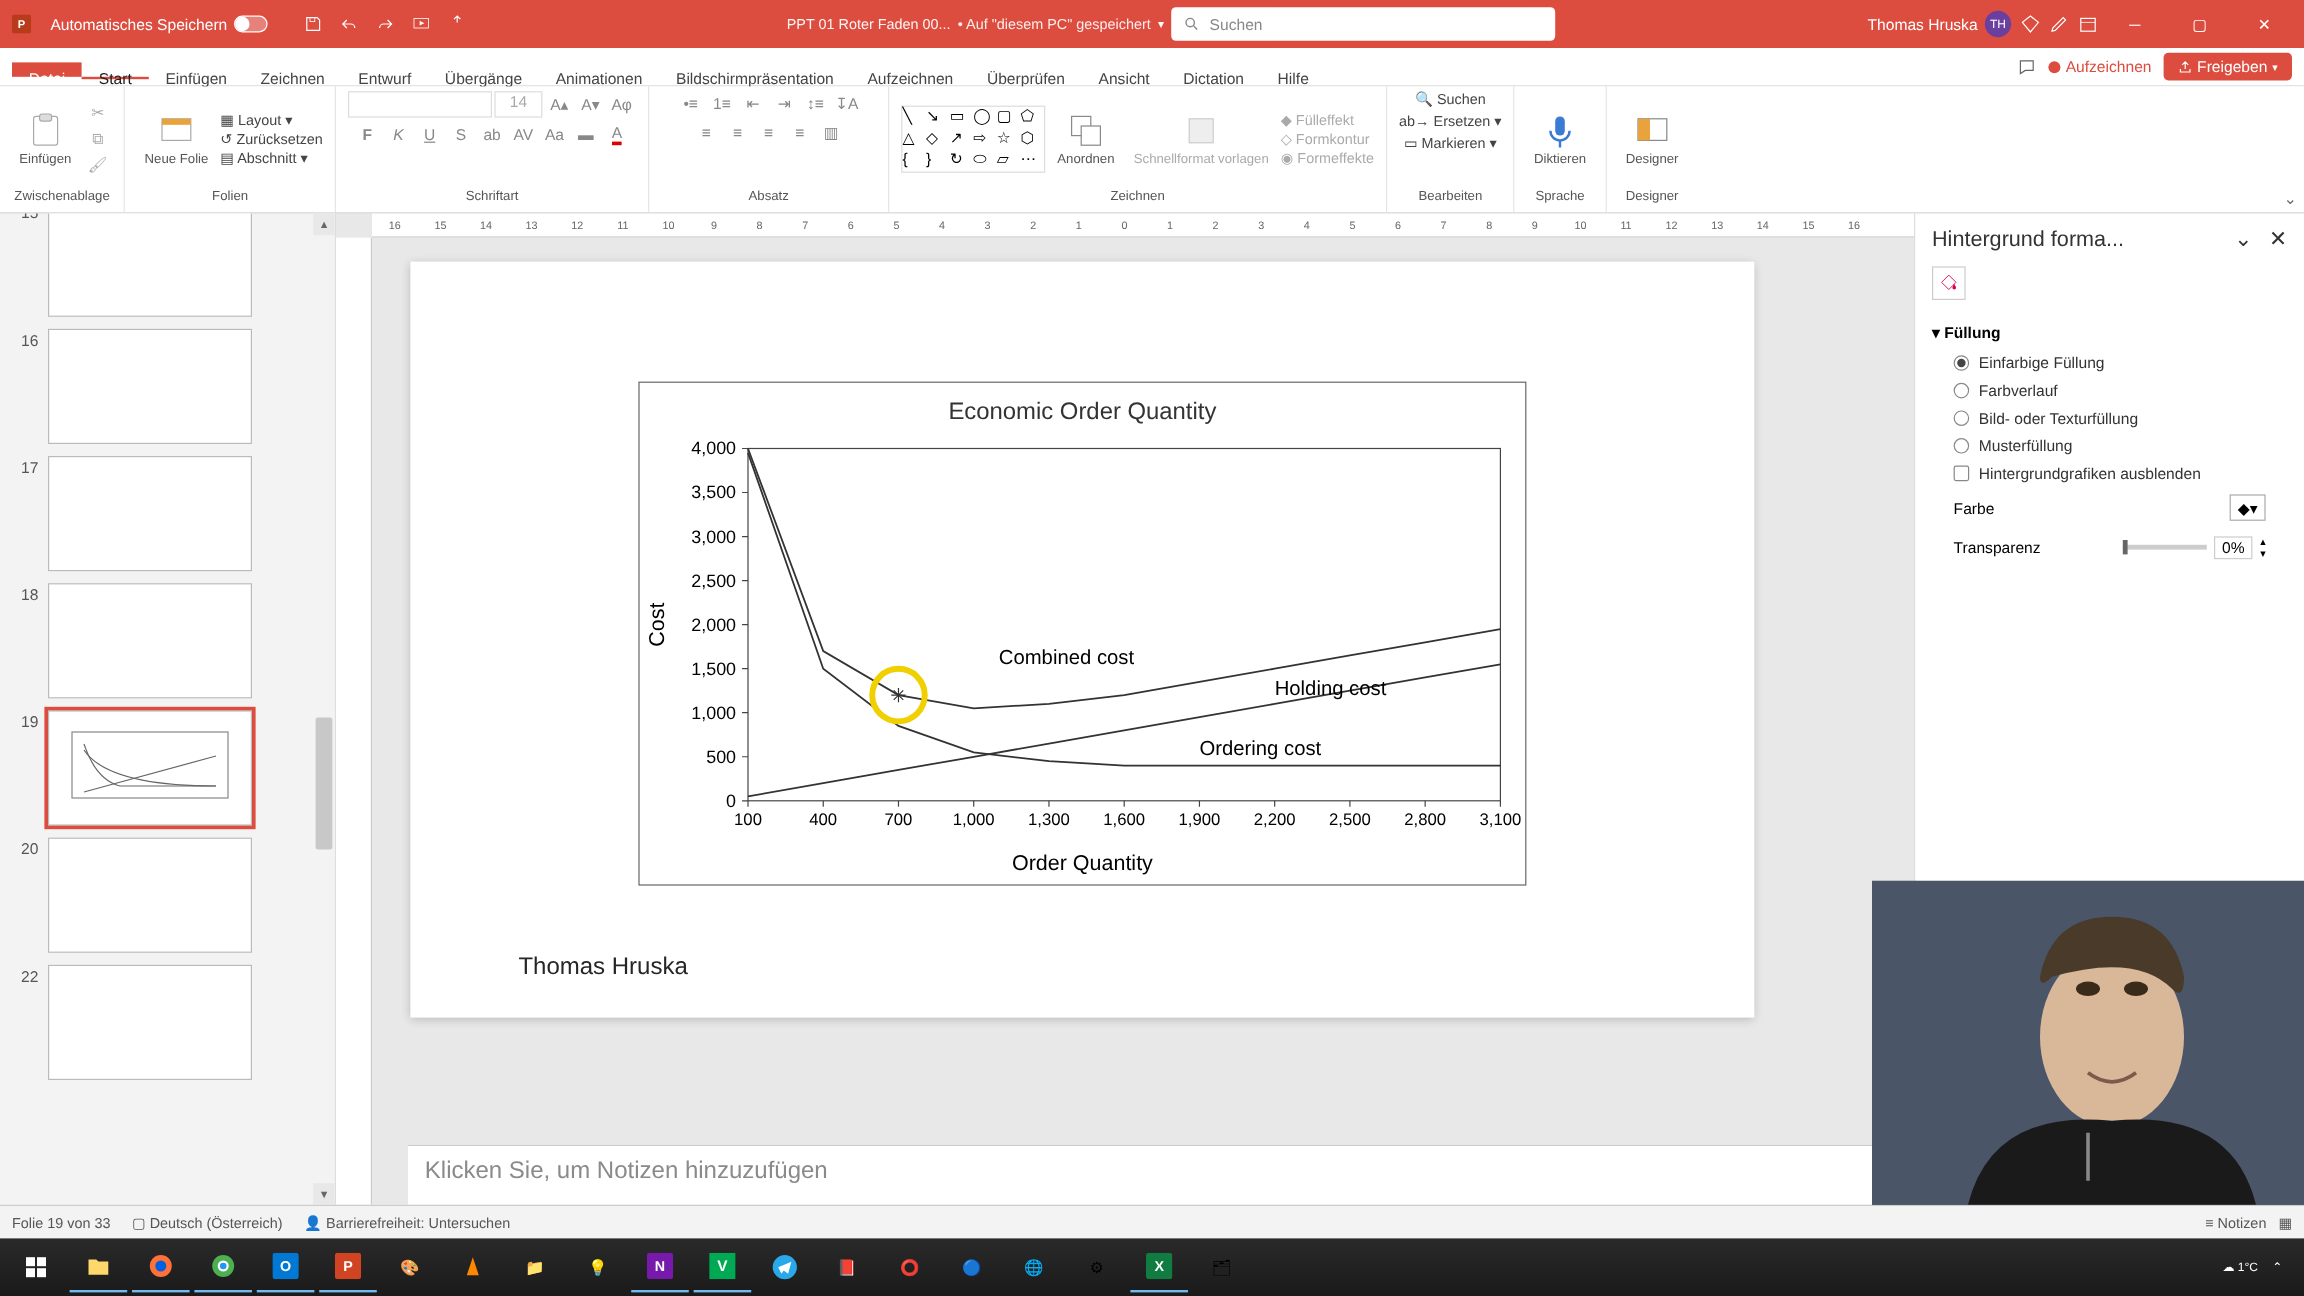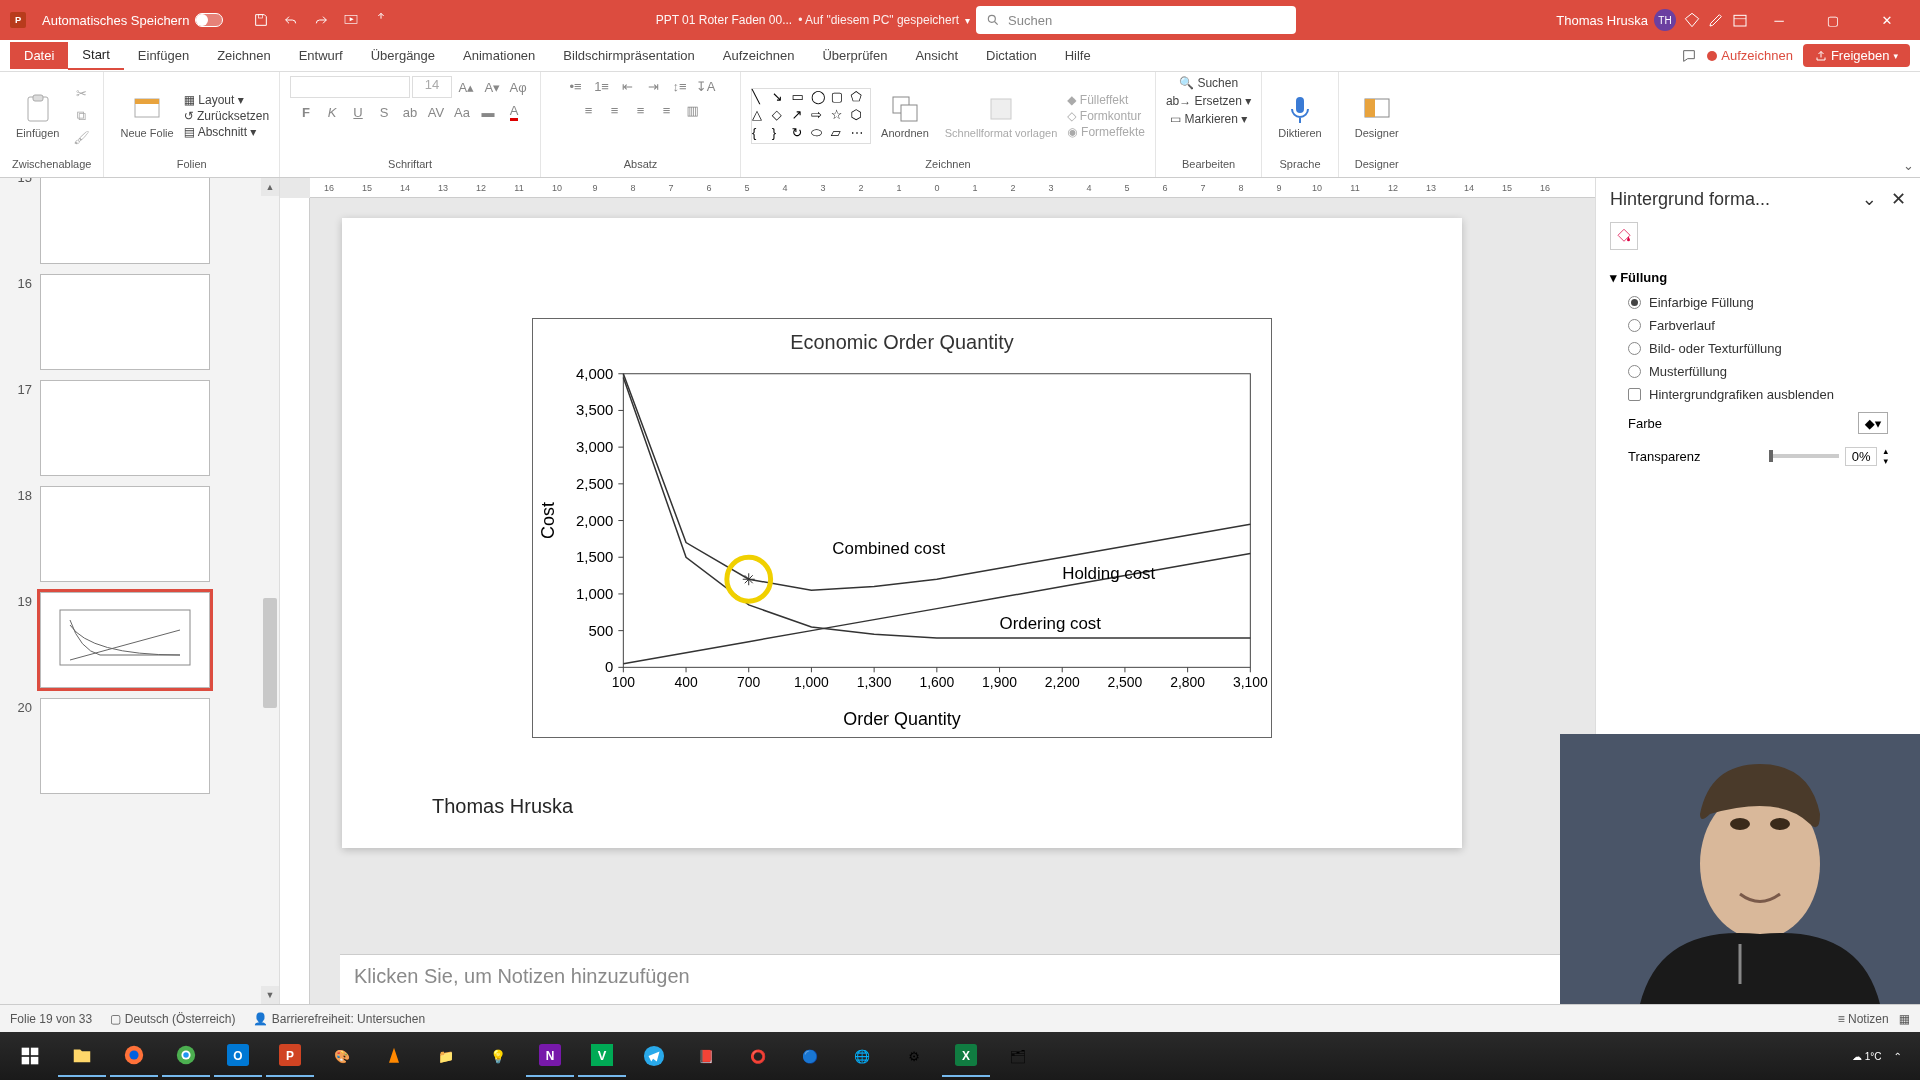--- a/index.html
+++ b/index.html
@@ -17,21 +17,21 @@
 .titlebar .doc-title { font-size:12px; opacity:.95;}
 .titlebar .saved { font-size:12px; opacity:.9;}
 .titlebar .search { width:320px; height:28px; background:#ffffff; border-radius:4px; display:flex; align-items:center; padding:0 10px; color:#444;}
 .titlebar .right { display:flex; align-items:center; gap:8px; flex:0 0 auto;}
 .titlebar .user { display:flex; align-items:center; gap:6px;}
 .titlebar .avatar { width:22px;height:22px;border-radius:50%;background:#6b3fa0;display:flex;align-items:center;justify-content:center;font-size:10px;}
 .titlebar .win-btn { width:46px;height:40px;display:flex;align-items:center;justify-content:center;}
 .tb-ico { width:16px;height:16px; }
 
 
-.ribbon-tabs { height:32px; background:#fff; display:flex; align-items:center; padding:0 10px; border-bottom:1px solid #ddd;}
+.ribbon-tabs { height:32px; background:#fff; display:flex; padding:12px 10px; border-bottom:1px solid #ddd;}
 .ribbon-tabs .tab { padding:6px 14px; font-size:13px; color:#444;}
 .ribbon-tabs .tab.file { background:#dc4c3f; color:white;}
 .ribbon-tabs .tab.active { border-bottom:2px solid #dc4c3f; color:#222;}
 .ribbon-right { margin-left:auto; display:flex; gap:10px; align-items:center;}
 .ribbon-right .rec { color:#dc4c3f; display:flex; align-items:center; gap:4px;}
 .ribbon-right .share { background:#dc4c3f; color:white; padding:4px 12px; border-radius:4px; display:flex; align-items:center; gap:4px;}
 
 
 .ribbon { height:106px; background:#fff; border-bottom:1px solid #ccc; display:flex; position:relative;}
 .group { border-right:1px solid #e5e5e5; padding:4px 10px; height:100%; display:flex; flex-direction:column;}
@@ -410,20 +410,24 @@
               <svg width="150" height="80" viewBox="0 0 150 80">
                 <rect x="10" y="10" width="130" height="55" fill="none" stroke="#888"></rect>
                 <path d="M20 20q10 30 30 35h80" fill="none" stroke="#666"></path>
                 <path d="M20 60l110-30" stroke="#666"></path>
                 <path d="M20 25q20 30 110 30" fill="none" stroke="#666"></path>
               </svg>
             </div>
           </div>
           <div class="thumb-row">
             <div class="thumb-num">20</div>
+            <div class="thumb"></div>
+          </div>
+          <div class="thumb-row">
+            <div class="thumb-num">22</div>
             <div class="thumb"></div>
           </div>
         </div>
       <div class="scrolltrack">
         <div class="btn">▲</div>
         <div class="thumb-scroll"></div>
         <div class="btn" style="position:absolute;bottom:0;left:0;right:0;">▼</div>
       </div>
     </div>
 

